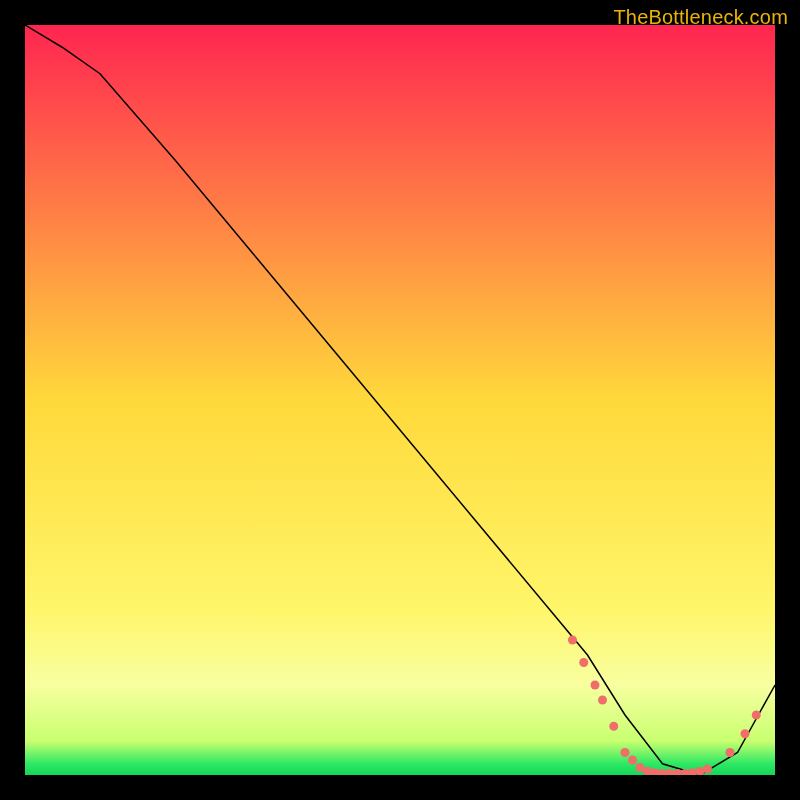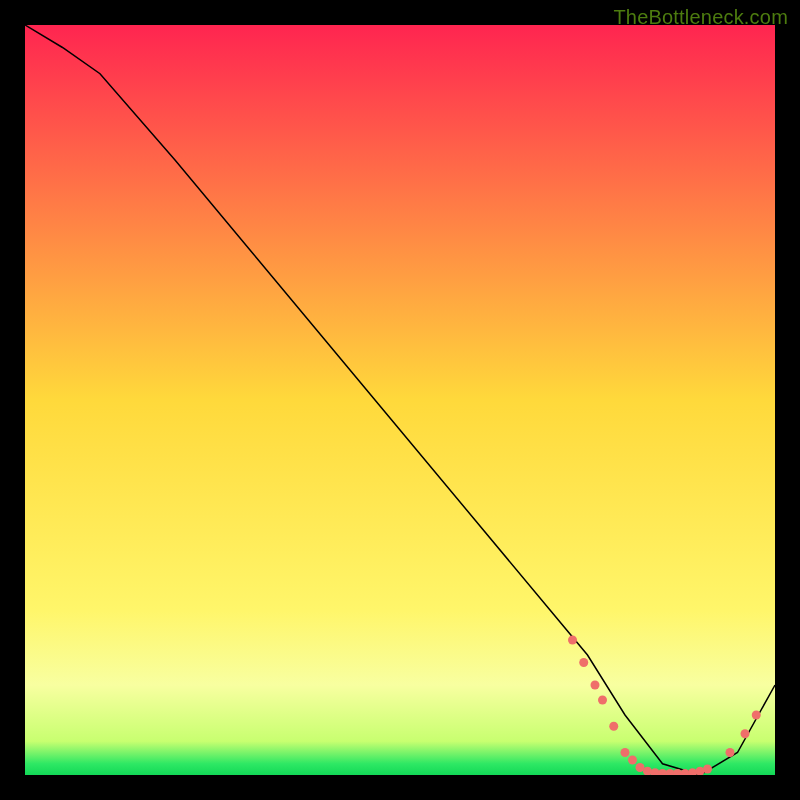--- a/index.html
+++ b/index.html
@@ -9,21 +9,21 @@
     width: 800px;
     height: 800px;
     background: #000;
   }
   .watermark {
     position: absolute;
     top: 6px;
     right: 12px;
     font-family: Arial, Helvetica, sans-serif;
     font-size: 20px;
-    color: #4d7c0f;
+    color: #eab308;
     letter-spacing: 0.2px;
     z-index: 3;
   }
   .plot {
     position: absolute;
     left: 25px;
     top: 25px;
     width: 750px;
     height: 750px;
   }

